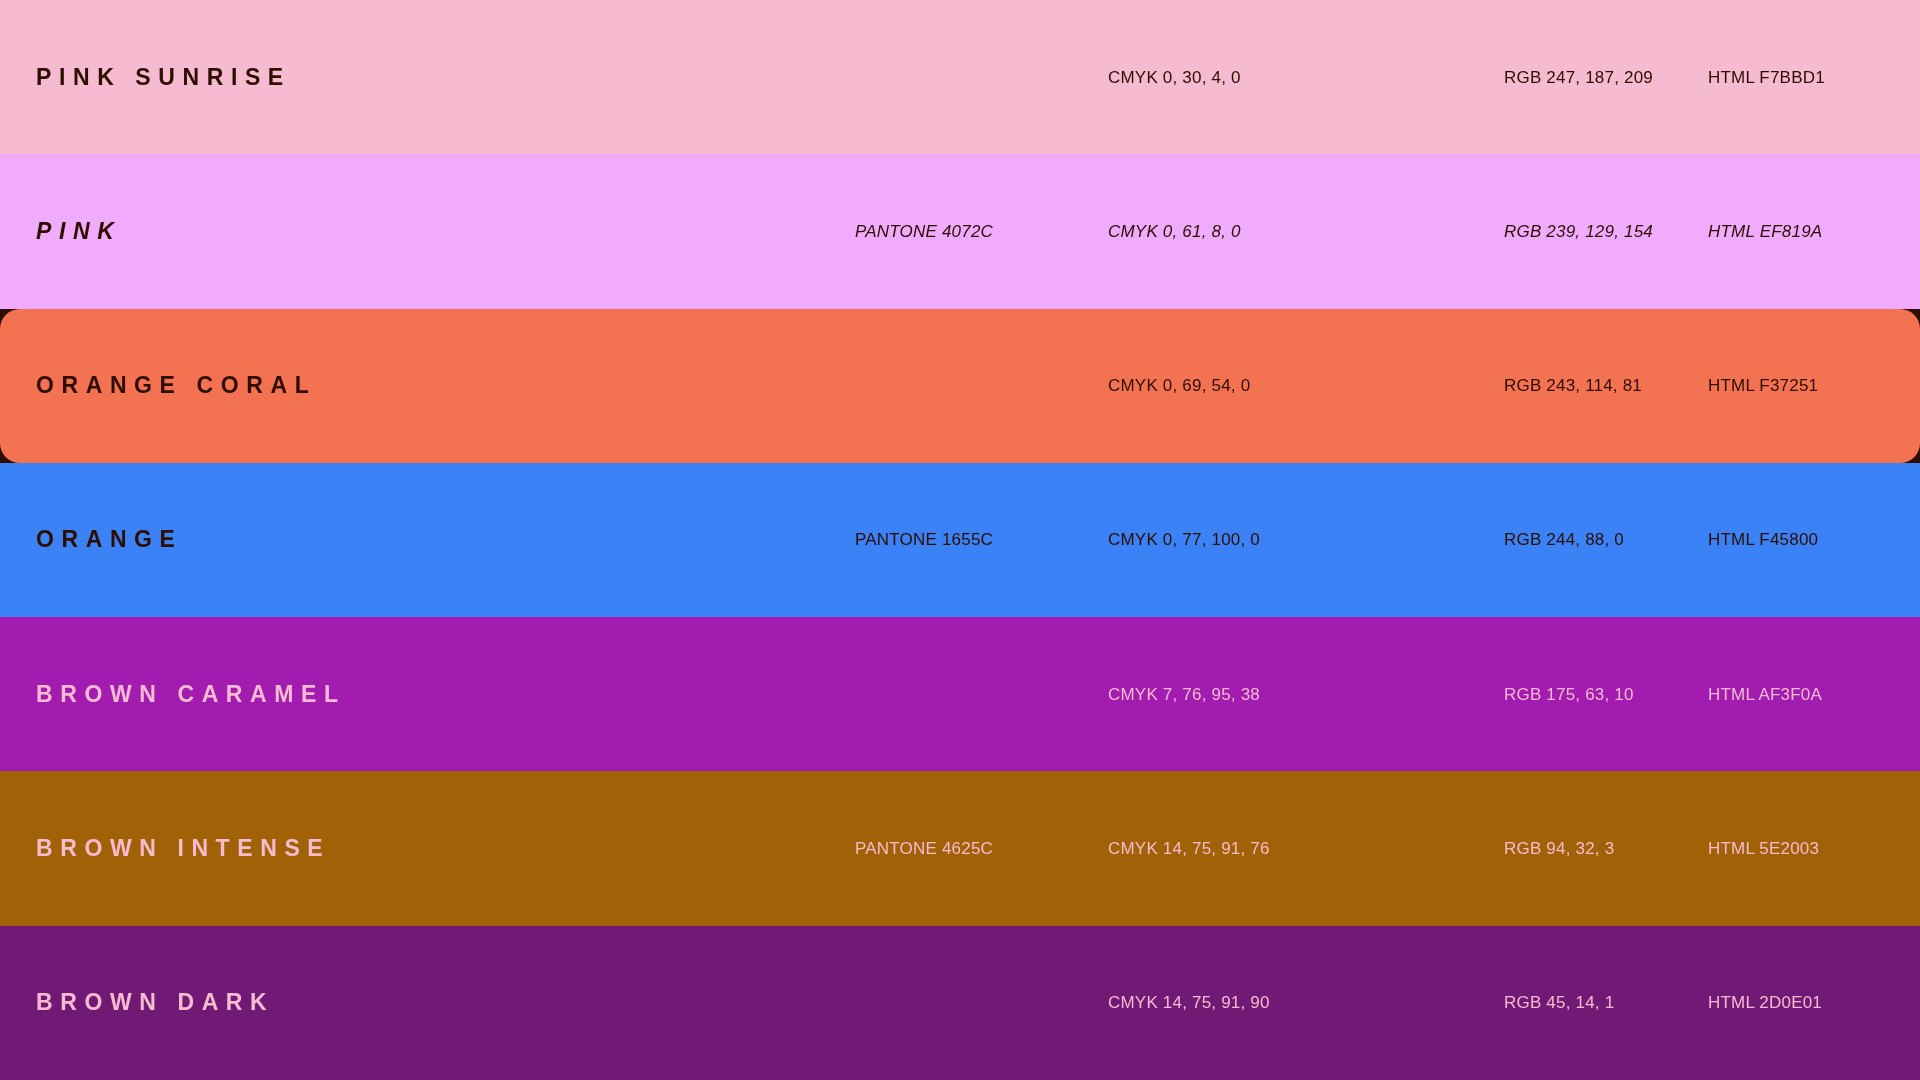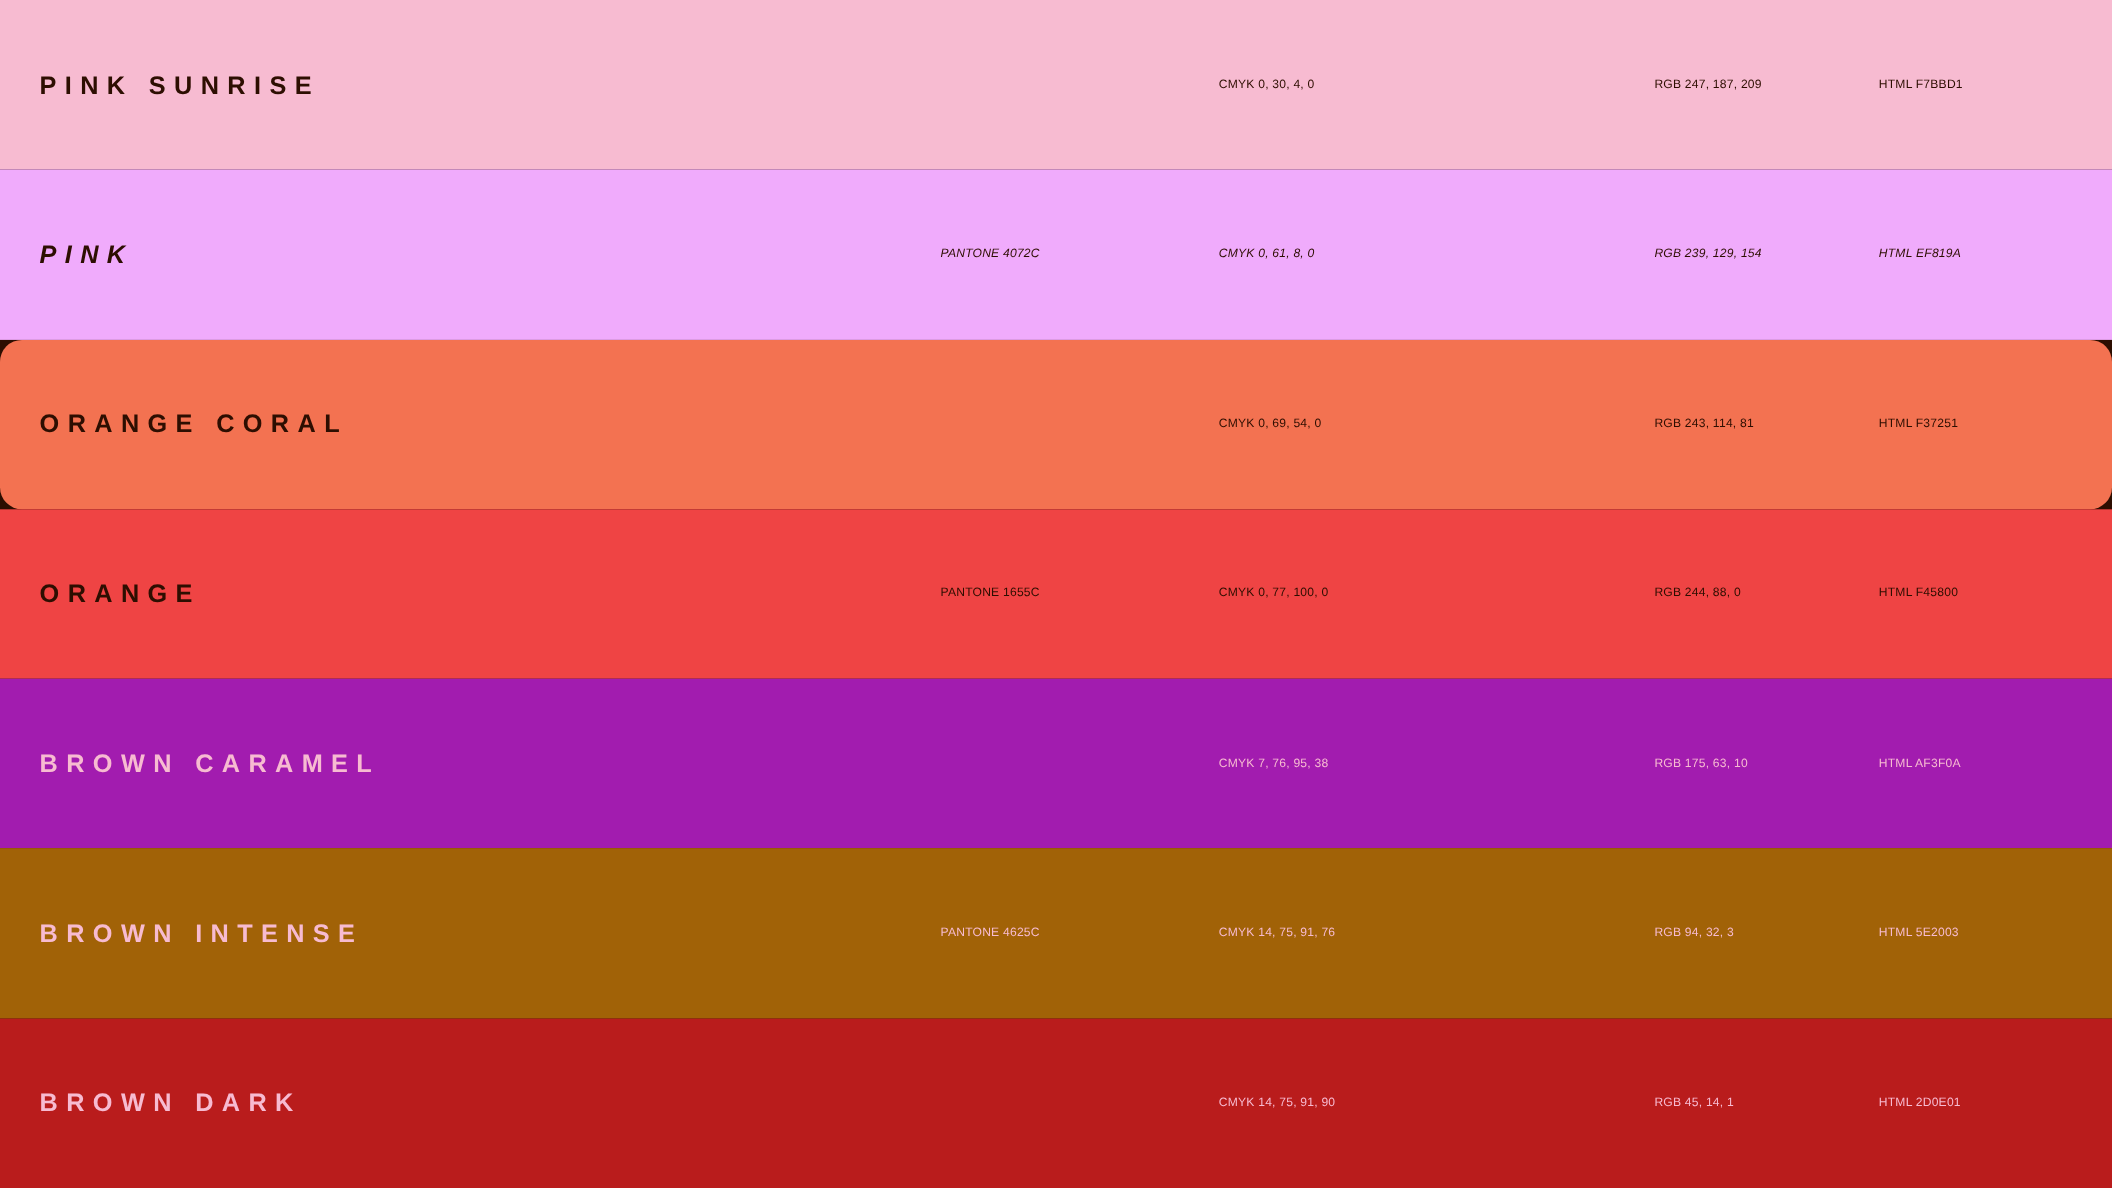--- a/index.html
+++ b/index.html
@@ -34,21 +34,21 @@
     font-size: 23px;
     font-weight: 700;
     letter-spacing: 7.6px;
     white-space: nowrap;
     line-height: 1;
   }
 
   
   .spec {
     position: absolute;
-    font-size: 11px;
+    font-size: 17px;
     font-weight: 400;
     letter-spacing: 0.2px;
     white-space: nowrap;
     line-height: 1;
   }
 
   .spec-pantone { left: 855px; }
   .spec-cmyk    { left: 1108px; }
   .spec-rgb     { left: 1504px; }
   .spec-html    { left: 1708px; }
@@ -69,39 +69,39 @@
       <div class="spec spec-cmyk">CMYK 0, 61, 8, 0</div>
       <div class="spec spec-rgb">RGB 239, 129, 154</div>
       <div class="spec spec-html">HTML EF819A</div>
     </div>
     <div class="swatch-row" style="background-color: rgb(243, 114, 81); color: rgb(45, 14, 1); border-radius: 20px;">
       <div class="swatch-name">ORANGE CORAL</div>
       <div class="spec spec-cmyk">CMYK 0, 69, 54, 0</div>
       <div class="spec spec-rgb">RGB 243, 114, 81</div>
       <div class="spec spec-html">HTML F37251</div>
     </div>
-    <div class="swatch-row" style="background-color: #ef4444; color: rgb(45, 14, 1);">
+    <div class="swatch-row" style="background-color: #3b82f6; color: rgb(45, 14, 1);">
       <div class="swatch-name">ORANGE</div>
       <div class="spec spec-pantone">PANTONE 1655C</div>
       <div class="spec spec-cmyk">CMYK 0, 77, 100, 0</div>
       <div class="spec spec-rgb">RGB 244, 88, 0</div>
       <div class="spec spec-html">HTML F45800</div>
     </div>
     <div class="swatch-row" style="background-color: #a21caf; color: rgb(247, 187, 209);">
       <div class="swatch-name">BROWN CARAMEL</div>
       <div class="spec spec-cmyk">CMYK 7, 76, 95, 38</div>
       <div class="spec spec-rgb">RGB 175, 63, 10</div>
       <div class="spec spec-html">HTML AF3F0A</div>
     </div>
     <div class="swatch-row" style="background-color: #a16207; color: rgb(247, 187, 209);">
       <div class="swatch-name">BROWN INTENSE</div>
       <div class="spec spec-pantone">PANTONE 4625C</div>
       <div class="spec spec-cmyk">CMYK 14, 75, 91, 76</div>
       <div class="spec spec-rgb">RGB 94, 32, 3</div>
       <div class="spec spec-html">HTML 5E2003</div>
     </div>
-    <div class="swatch-row" style="background-color: #b91c1c; color: rgb(247, 187, 209);">
+    <div class="swatch-row" style="background-color: #701a75; color: rgb(247, 187, 209);">
       <div class="swatch-name">BROWN DARK</div>
       <div class="spec spec-cmyk">CMYK 14, 75, 91, 90</div>
       <div class="spec spec-rgb">RGB 45, 14, 1</div>
       <div class="spec spec-html">HTML 2D0E01</div>
     </div>
   </div>
 
 </body></html>

